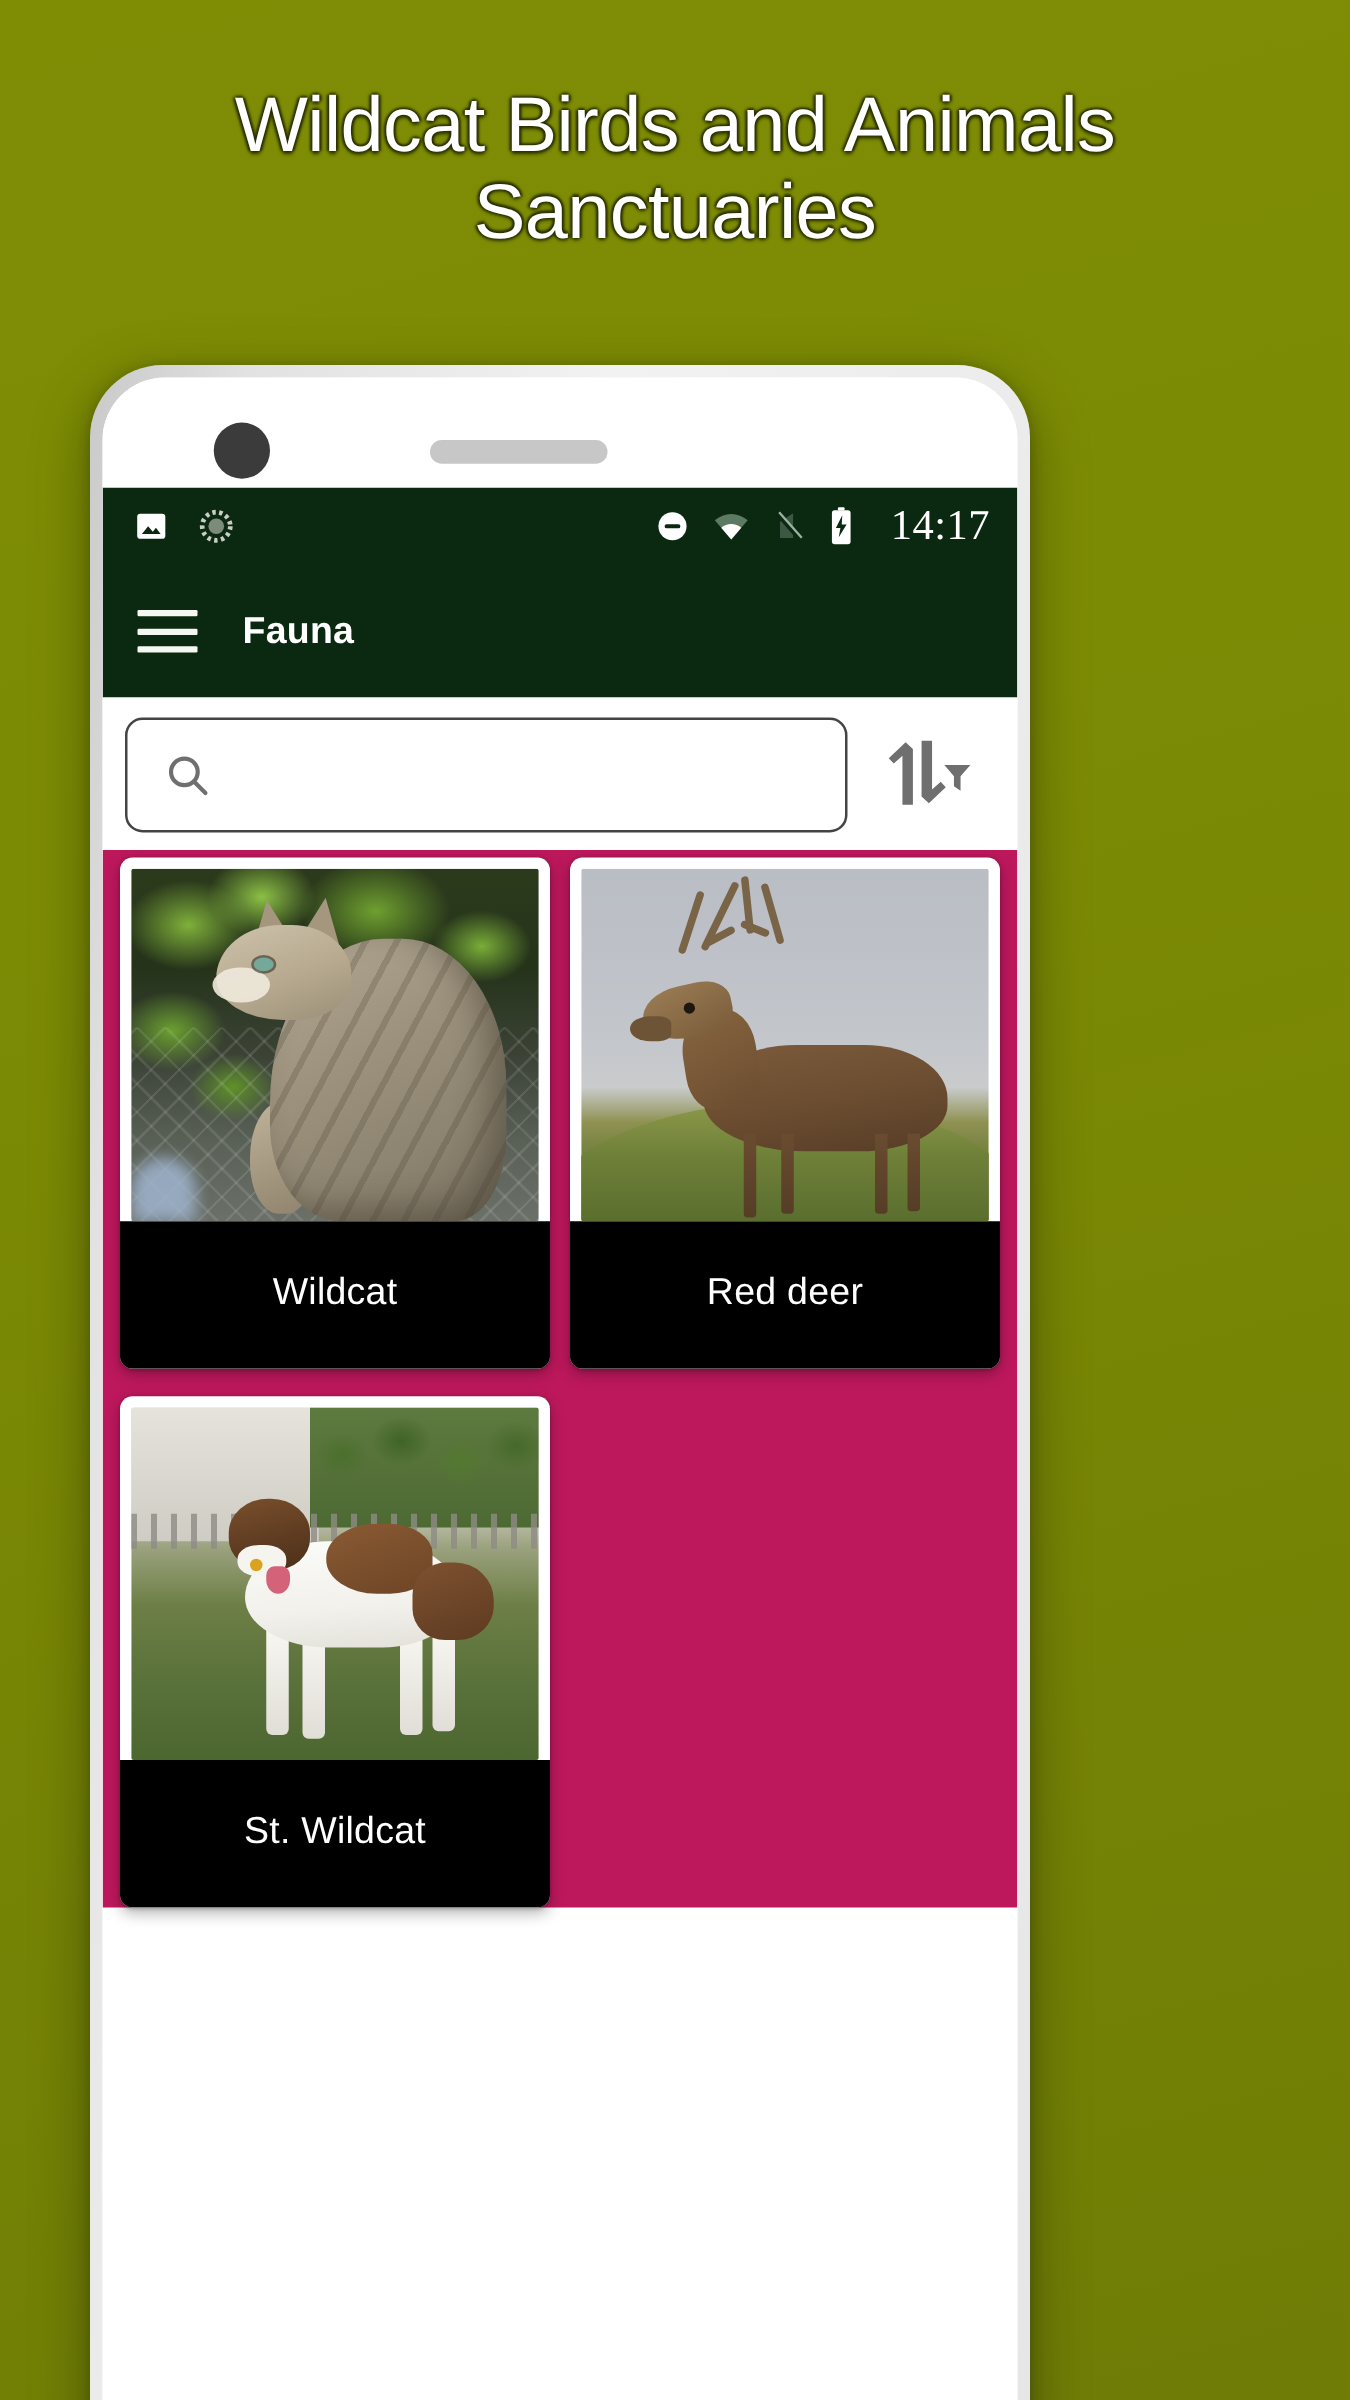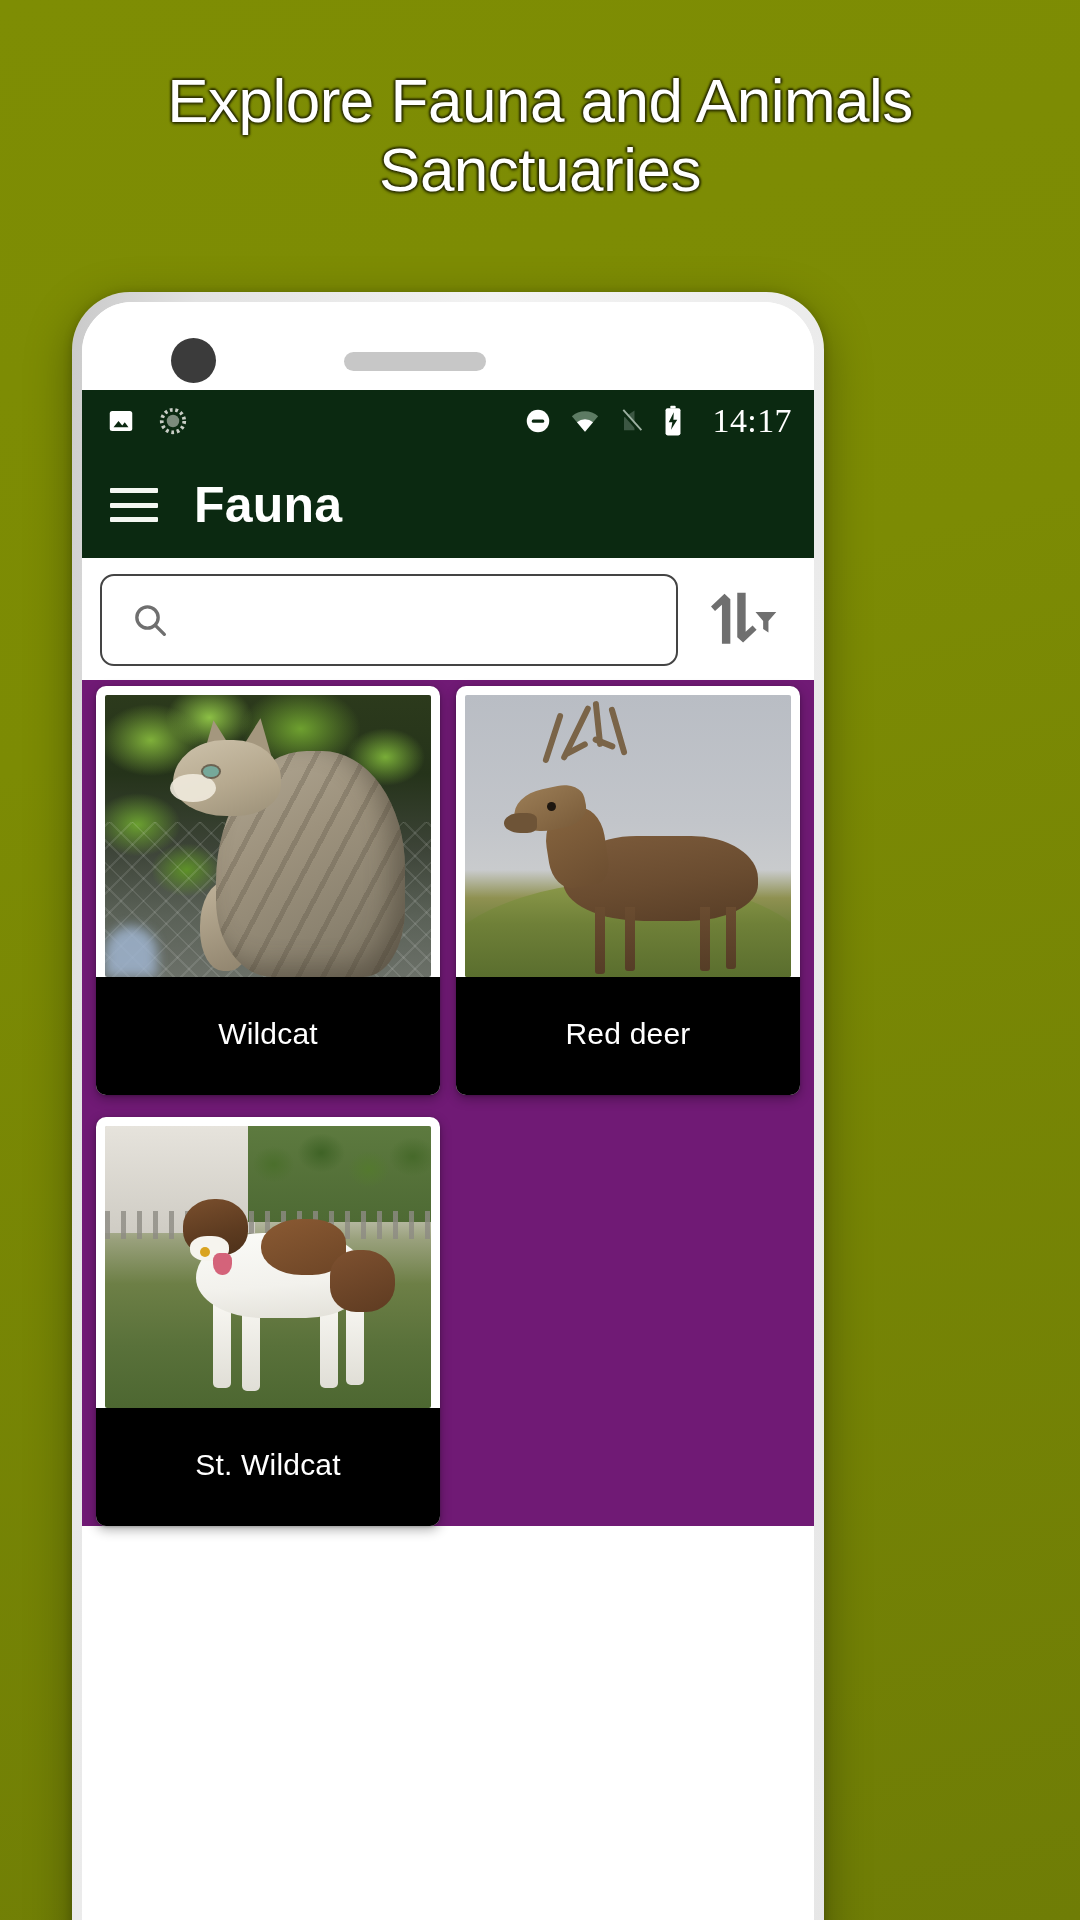--- a/index.html
+++ b/index.html
@@ -116,21 +116,21 @@
     width: 48px; height: 34px;
     display: flex; flex-direction: column; justify-content: space-between;
     cursor: pointer;
   }
   .hamburger span {
     display: block; height: 5px; width: 100%;
     background: #f4f7f2; border-radius: 1px;
   }
   .appbar-title {
     color: #ffffff;
-    font-size: 50px;
+    font-size: 30px;
     font-weight: 700;
     letter-spacing: 0.2px;
   }
 
   
   .searchrow {
     display: flex;
     align-items: center;
     padding: 16px 18px 14px 18px;
     background: #fff;
@@ -162,21 +162,21 @@
     cursor: pointer;
     background: #fff;
   }
 
   
   .grid {
     padding: 6px 14px 0 14px;
     display: grid;
     grid-template-columns: 1fr 1fr;
     gap: 22px 16px;
-    background: #701a75;
+    background: #be185d;
   }
   .card {
     background: #ffffff;
     border-radius: 10px;
     box-shadow: 0 4px 12px rgba(0,0,0,.30), 0 1px 3px rgba(0,0,0,.22);
     overflow: hidden;
     cursor: pointer;
   }
   .card-img {
     margin: 9px 9px 0 9px;
@@ -447,21 +447,21 @@
   .dog-collar {
     position: absolute; left: 29%; top: 43%;
     width: 10px; height: 10px; border-radius: 50%;
     background: #d9a320;
     z-index: 6;
   }
 </style>
 </head>
 <body>
 
-<div class="promo">Explore Fauna and Animals Sanctuaries</div>
+<div class="promo">Wildcat Birds and Animals Sanctuaries</div>
 
 <div class="phone">
   <div class="phone-inner">
 
     <div class="notch-row">
       <div class="camera"></div>
       <div class="speaker"></div>
     </div>
 
     <div class="screen">

